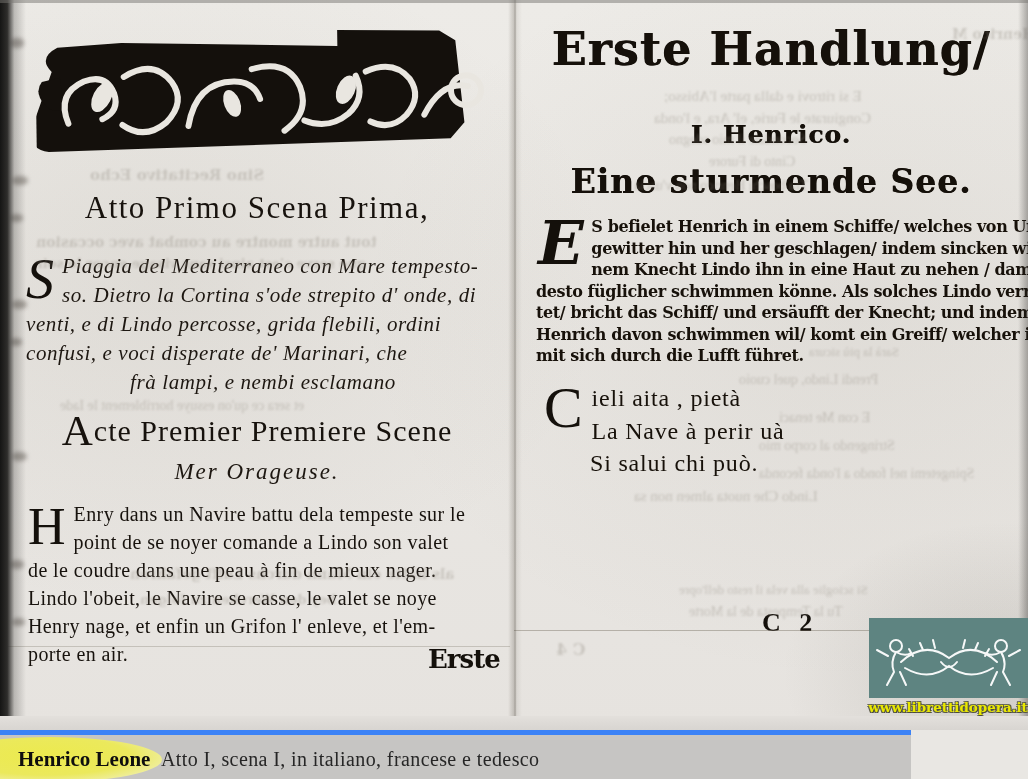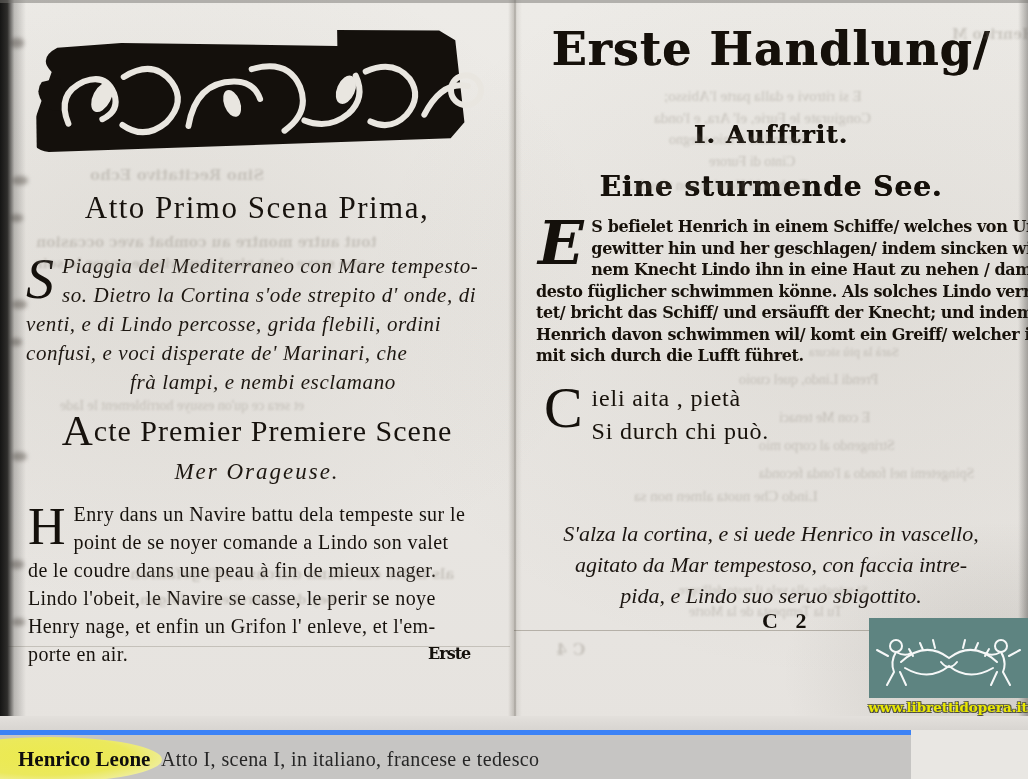--- a/index.html
+++ b/index.html
@@ -40,36 +40,36 @@
   .subheading-fr{position:absolute;left:0;width:100%;top:459px;font-style:italic;font-size:23px;
     letter-spacing:2px;color:#1d1711;}
   .par-fr{position:absolute;left:28px;top:500px;width:474px;font-size:20px;line-height:28px;color:#17120d;}
   .par-fr .line{letter-spacing:0.4px;}
   .dropcap{float:left;font-weight:400;color:#14100b;}
   .dc-s{font-size:56px;line-height:46px;margin:4px 8px 0 0;}
   .dc-h{font-size:52px;line-height:44px;margin:5px 8px 0 0;}
   .dc-e{font-size:60px;line-height:50px;margin:2px 8px 0 2px;font-weight:700;font-style:italic;
         font-family:"DejaVu Serif",serif;}
   .dc-c{font-size:58px;line-height:48px;margin:2px 8px 0 0;}
-  .catchword{position:absolute;left:428px;top:644px;font-weight:700;font-size:16px;
+  .catchword{position:absolute;left:428px;top:644px;font-weight:700;font-size:26px;
     font-family:"DejaVu Serif",serif;color:#14100b;letter-spacing:-1px;}
   
   .blackletter{font-family:"DejaVu Serif",serif;font-weight:700;color:#15100a;
     text-shadow:0.5px 0 0 currentColor;}
   .heading-de{position:absolute;left:0;width:100%;top:22px;font-size:46px;letter-spacing:1px;}
   .scene-number{position:absolute;left:0;width:100%;top:120px;font-size:25px;letter-spacing:1px;}
-  .scene-title{position:absolute;left:0;width:100%;top:170px;font-size:28px;letter-spacing:1px;}
+  .scene-title{position:absolute;left:0;width:100%;top:162px;font-size:33px;letter-spacing:1px;}
   .par-de{position:absolute;left:22px;top:216px;width:482px;font-size:16px;line-height:21.5px;
     font-family:"DejaVu Serif",serif;font-weight:700;color:#17110a;letter-spacing:-0.4px;}
   .verse{position:absolute;left:30px;top:382px;width:460px;font-size:24px;line-height:32.5px;
     color:#17110a;letter-spacing:0.8px;}
   .verse .indent{margin-left:46px;}
   .stage-dir{position:absolute;left:0;width:100%;top:518px;font-style:italic;font-size:22px;
     line-height:31px;color:#1b1510;}
-  .signature{position:absolute;left:248px;top:608px;font-weight:700;font-size:22px;color:#14100b;
+  .signature{position:absolute;left:248px;top:608px;font-weight:700;font-size:26px;color:#14100b;
     letter-spacing:6px;}
   
   .ornament{position:absolute;left:36px;top:26px;width:452px;height:134px;transform:rotate(-0.8deg);}
   
   .ghost{position:absolute;transform:scaleX(-1);filter:blur(1.2px);opacity:0.40;color:#928c82;
     white-space:nowrap;font-family:"Liberation Serif",serif;}
   .gb{font-weight:700;font-family:"DejaVu Serif",serif;opacity:0.35;}
   .smudge{position:absolute;background:rgba(72,66,58,0.40);filter:blur(2px);border-radius:45%;}
   
   .wm-box{position:absolute;left:869px;top:618px;width:159px;height:80px;}
@@ -128,21 +128,21 @@
       <div class="heading-fr center">
         <span class="big-initial">A</span><span>cte Premier Premiere Scene</span>
       </div>
       <div class="subheading-fr center">Mer  Orageuse.</div>
 
       <div class="par-fr">
         <span class="dropcap dc-h">H</span>
         <div class="line">Enry dans un Navire battu dela tempeste sur le</div>
         <div class="line">point de se noyer comande a Lindo son valet</div>
         <div class="line">de le coudre dans une peau à fin de mieux nager.</div>
-        <div class="line">Lindo l'obeit, le Navire se casse, le perir se noye</div>
+        <div class="line">Lindo l'obeit, le Navire se casse, le valet se noye</div>
         <div class="line">Henry nage, et enfin un Grifon l' enleve, et l'em-</div>
         <div class="line">porte en air.</div>
       </div>
 
       <div class="catchword">Erste</div>
 
       <div class="ghost gb" style="top:166px;left:90px;font-size:15px;">Sino Recitativo Echo</div>
       <div class="ghost gb" style="top:234px;left:36px;font-size:14px;">tout autre montre au combat avec occasion</div>
       <div class="ghost gb" style="top:256px;left:36px;font-size:13px;">que serve c'est ainsi sans visage encor le soir</div>
       <div class="ghost" style="top:398px;left:60px;font-size:14px;">et sera ce qu'on essuye horriblement le Iade</div>
@@ -155,45 +155,41 @@
       <div class="smudge" style="left:12px;top:300px;width:15px;height:9px;"></div>
       <div class="smudge" style="left:10px;top:338px;width:12px;height:8px;"></div>
       <div class="smudge" style="left:12px;top:452px;width:15px;height:9px;"></div>
       <div class="smudge" style="left:10px;top:560px;width:14px;height:9px;"></div>
       <div class="smudge" style="left:12px;top:618px;width:13px;height:8px;"></div>
     </div>
 
     <div class="page right">
 
       <div class="heading-de center blackletter">Erste Handlung/</div>
-      <div class="scene-number center blackletter">I. Aufftrit.</div>
+      <div class="scene-number center blackletter">I. Henrico.</div>
       <div class="scene-title center blackletter">Eine sturmende See.</div>
 
       <div class="par-de">
         <span class="dropcap dc-e">E</span>
         <div class="line">S befielet Henrich in einem Schiffe/ welches von Un-</div>
         <div class="line">gewitter hin und her geschlagen/ indem sincken wil/ sei-</div>
         <div class="line">nem Knecht Lindo ihn in eine Haut zu nehen / damit er</div>
         <div class="line">desto füglicher schwimmen könne. Als solches Lindo verrich-</div>
         <div class="line">tet/ bricht das Schiff/ und ersäufft der Knecht; und indem</div>
         <div class="line">Henrich davon schwimmen wil/ komt ein Greiff/ welcher ihn</div>
         <div class="line">mit sich durch die Lufft führet.</div>
       </div>
 
       <div class="verse">
         <span class="dropcap dc-c">C</span>
         <div class="line">ieli aita , pietà</div>
-        <div class="line indent">Si durch chi può.</div>
-      </div>
-
-      <div class="stage-dir center">
-        <div class="line">S'alza la cortina,  e si uede  Henrico in vascello,</div>
-        <div class="line">agitato da Mar tempestoso, con faccia intre-</div>
-        <div class="line">pida, e Lindo suo seruo sbigottito.</div>
-      </div>
+        <div class="line">La Nave à perir uà</div>
+        <div class="line indent">Si salui chi può.</div>
+      </div>
+
 
       <div class="signature">C 2</div>
 
       <div class="ghost" style="top:88px;left:150px;font-size:15px;">E si ritrovi e dalla parte l'Abisso;</div>
       <div class="ghost" style="top:110px;left:140px;font-size:15px;">Congiurate le Furie, el' Ara, e l'onda</div>
       <div class="ghost" style="top:132px;left:155px;font-size:14px;">Secondate il mio sdegno</div>
       <div class="ghost" style="top:154px;left:195px;font-size:14px;">Cinto di Furore</div>
       <div class="ghost" style="top:178px;left:120px;font-size:14px;">Tra boschi Henrico non v'uscia</div>
       <div class="ghost" style="top:344px;left:295px;font-size:13px;">Sarà la più sicura</div>
       <div class="ghost" style="top:372px;left:225px;font-size:14px;">Prendi Lindo, quel cuoio</div>

